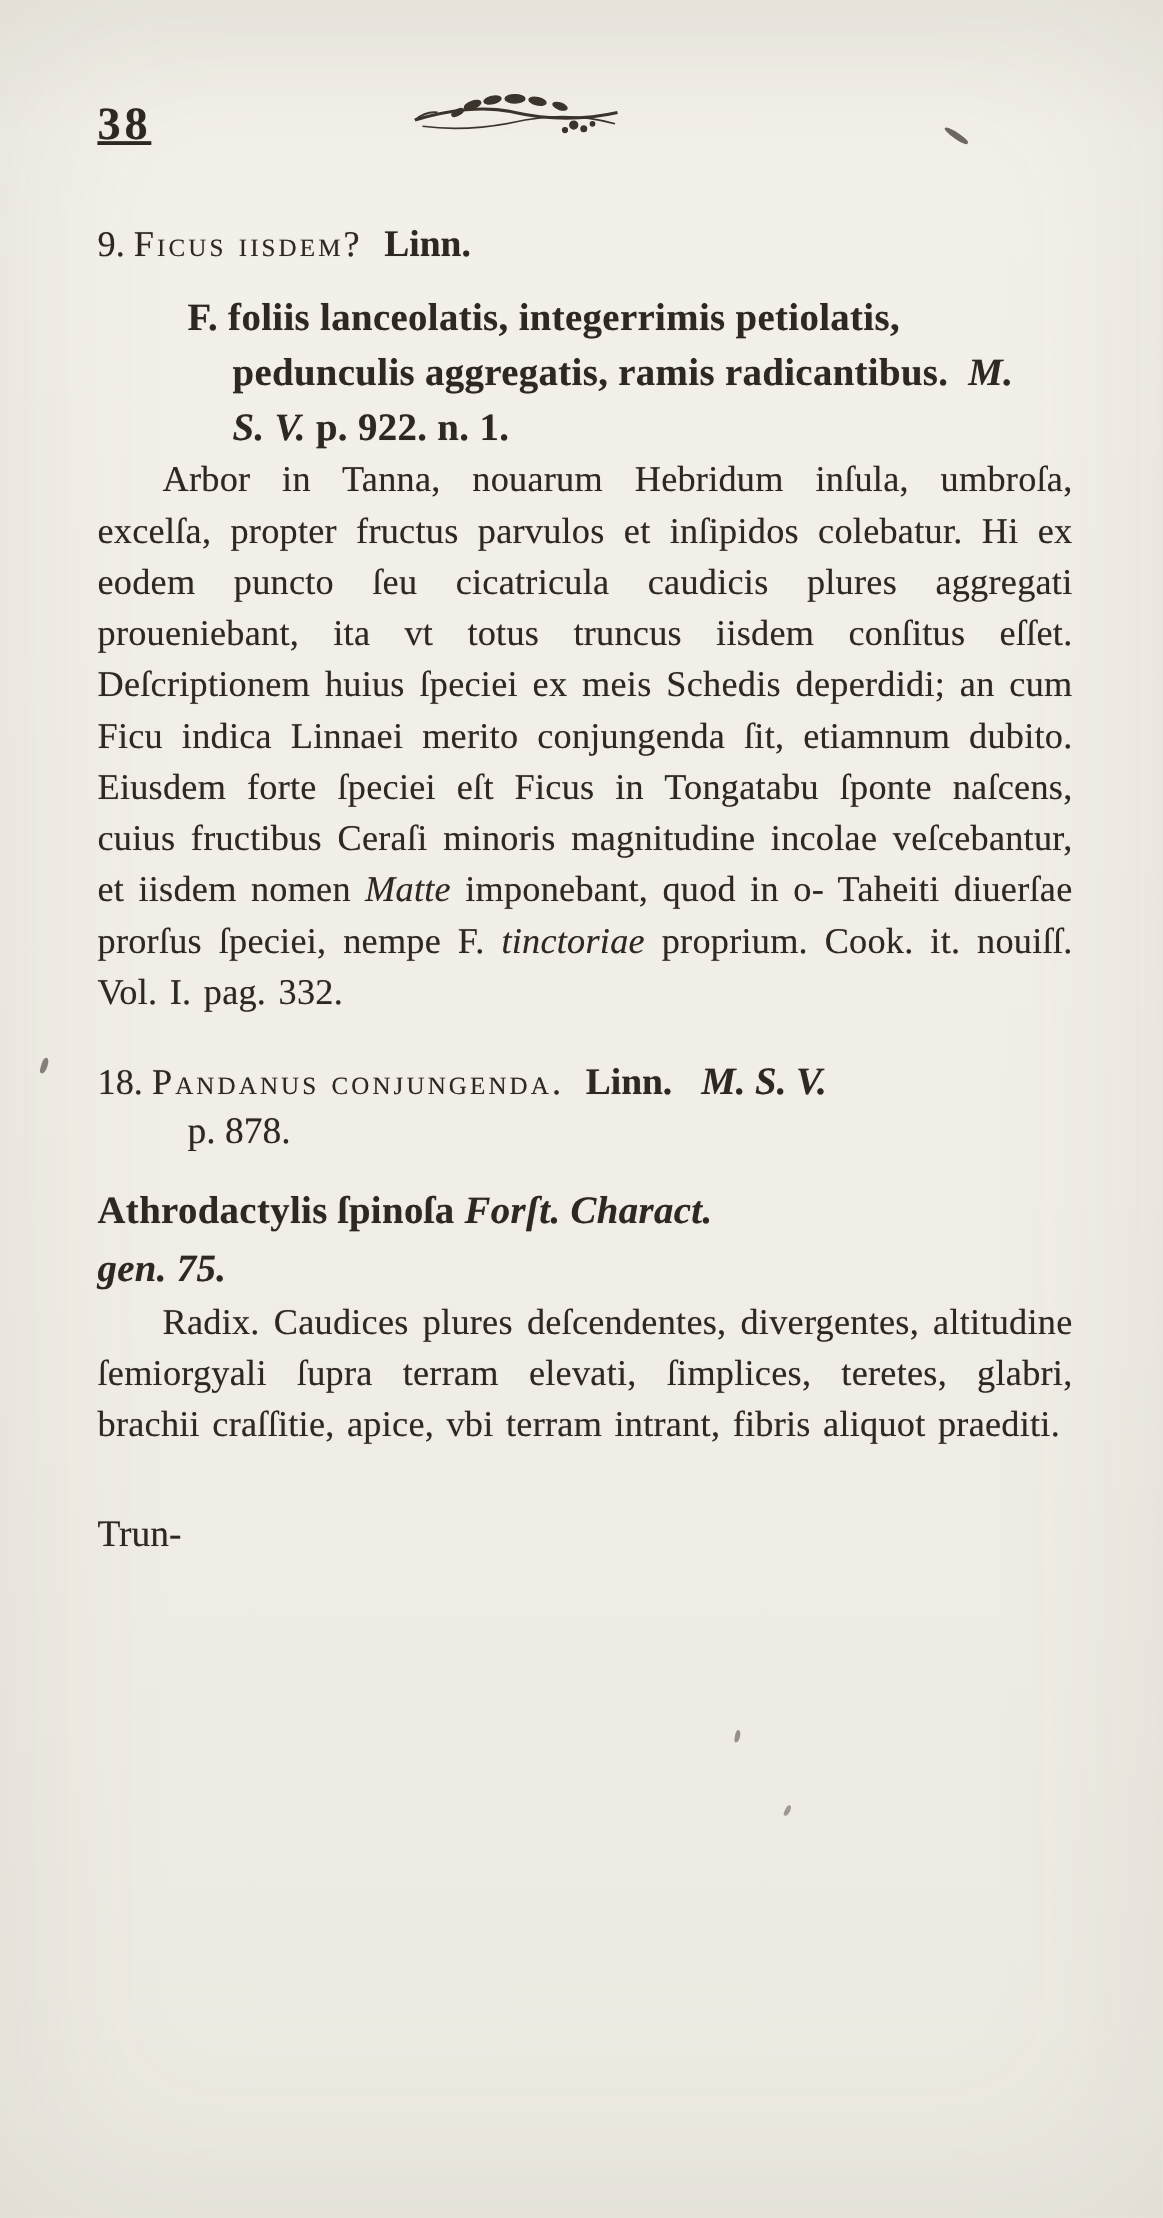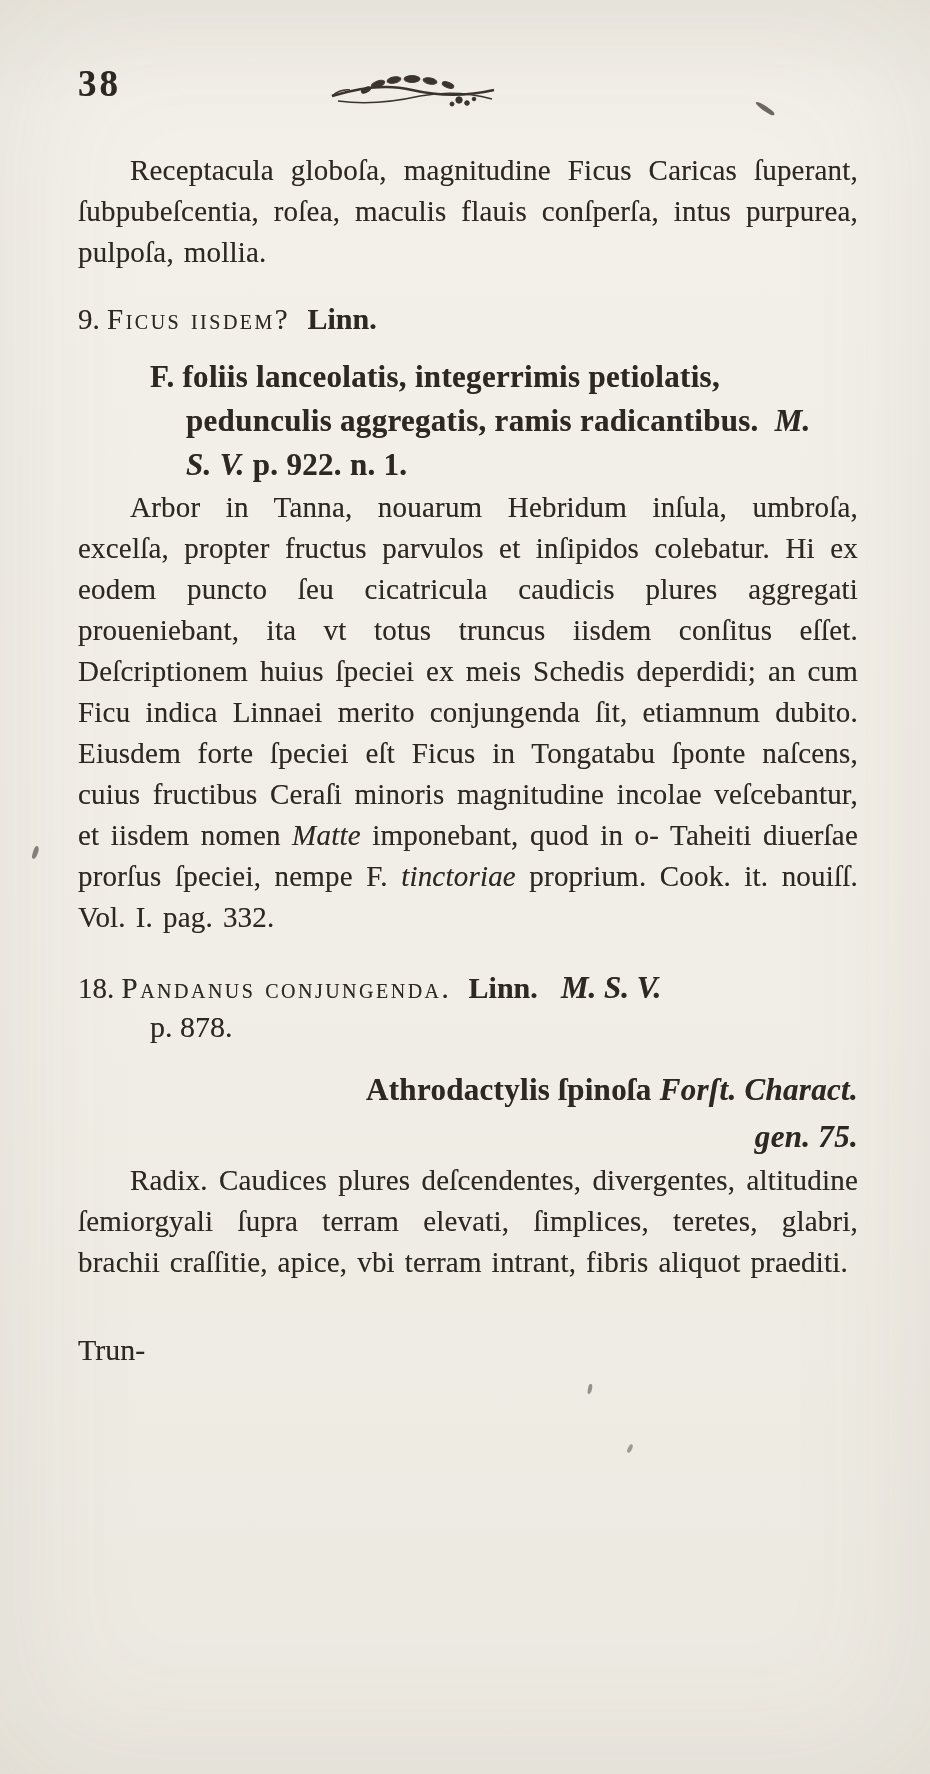--- a/index.html
+++ b/index.html
@@ -20,24 +20,25 @@
     overflow: hidden;
     text-shadow: 0 0 0.6px rgba(45, 40, 34, 0.45);
   }
   .page-header {
     position: relative;
     height: 94px;
   }
   .page-number {
     position: absolute;
     left: 0;
-    top: 6px;
+    top: 22px;
     font-size: 37px;
     font-weight: 700;
     letter-spacing: 3px;
+    text-decoration: underline;
   }
   .ornament {
     position: absolute;
     left: 250px;
     top: 14px;
   }
   .ink-mark {
     position: absolute;
     left: 754px;
     top: 106px;
@@ -99,21 +100,21 @@
   }
 
   .heading-sub {
     margin: 2px 0 0 72px;
     font-size: 30px;
     font-weight: 400;
   }
 
   .synonym {
     margin-top: 22px;
-    text-align: right;
+    text-align: left;
     font-size: 31px;
     line-height: 47px;
     font-weight: 700;
     letter-spacing: 0.3px;
   }
 
   .mt-radix { margin-top: 26px; }
 
   .catchword-row {
     margin-top: 50px;
@@ -147,21 +148,20 @@
         </g>
       </svg>
     </div>
   </div>
 
   <div class="ink-mark"></div>
   <div class="speck speck-left"></div>
   <div class="speck speck-bottom"></div>
   <div class="speck speck-bottom2"></div>
 
-  <p class="body indent">Receptacula globoſa, magnitudine Ficus Caricas ſuperant, ſubpubeſcentia, roſea, maculis flauis conſperſa, intus purpurea, pulpoſa, mollia.</p>
 
 
   <h2 class="entry-heading"><span>9.</span>
     <span class="smallcaps">Ficus iisdem?</span>
     <span class="authority">Linn.</span></h2>
 
   <p class="diagnosis"><span>F. foliis lanceolatis, integerrimis petiolatis, pedunculis aggregatis, ramis radicantibus.</span><span class="italic ref-gap">M. S. V.</span> <span>p. 922. n. 1.</span></p>
 
   <p class="body indent mt-desc"><span>Arbor in Tanna, nouarum Hebridum inſula, umbroſa, excelſa, propter fructus parvulos et inſipidos colebatur. Hi ex eodem puncto ſeu cicatricula caudicis plures aggregati proueniebant, ita vt totus truncus iisdem conſitus eſſet. Deſcriptionem huius ſpeciei ex meis Schedis deperdidi; an cum Ficu indica Linnaei merito conjungenda ſit, etiamnum dubito. Eiusdem forte ſpeciei eſt Ficus in Tongatabu ſponte naſcens, cuius fructibus Ceraſi minoris magnitudine incolae veſcebantur, et iisdem nomen </span><span class="italic">Matte</span><span> imponebant, quod in o- Taheiti diuerſae prorſus ſpeciei, nempe F. </span><span class="italic">tinctoriae</span><span> proprium. Cook. it. nouiſſ. Vol. I. pag. 332.</span></p>
 

